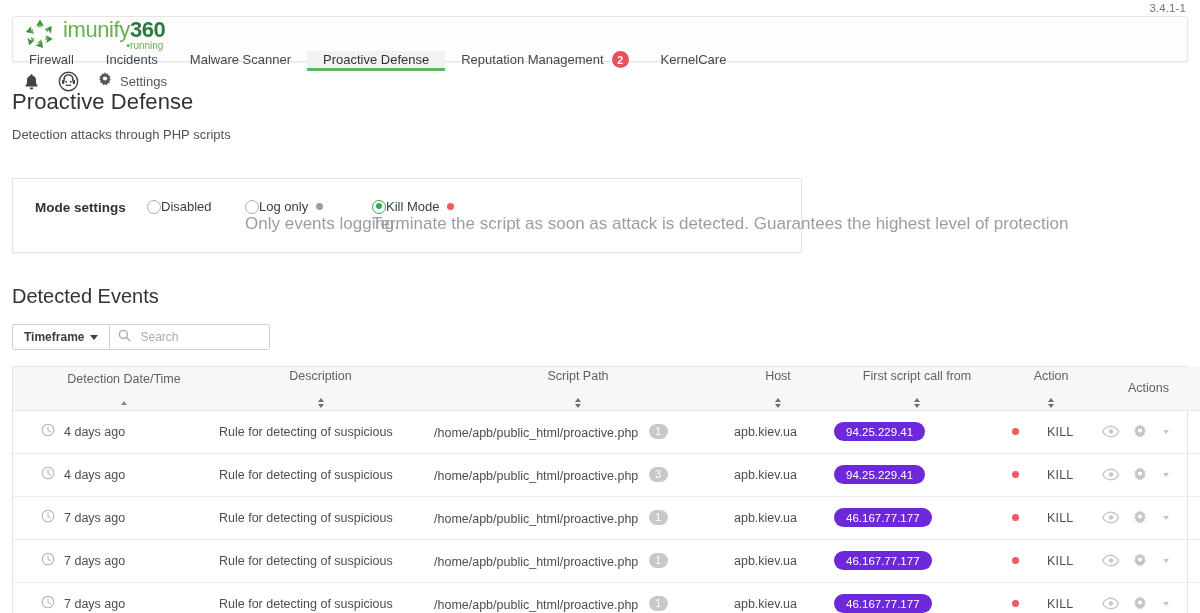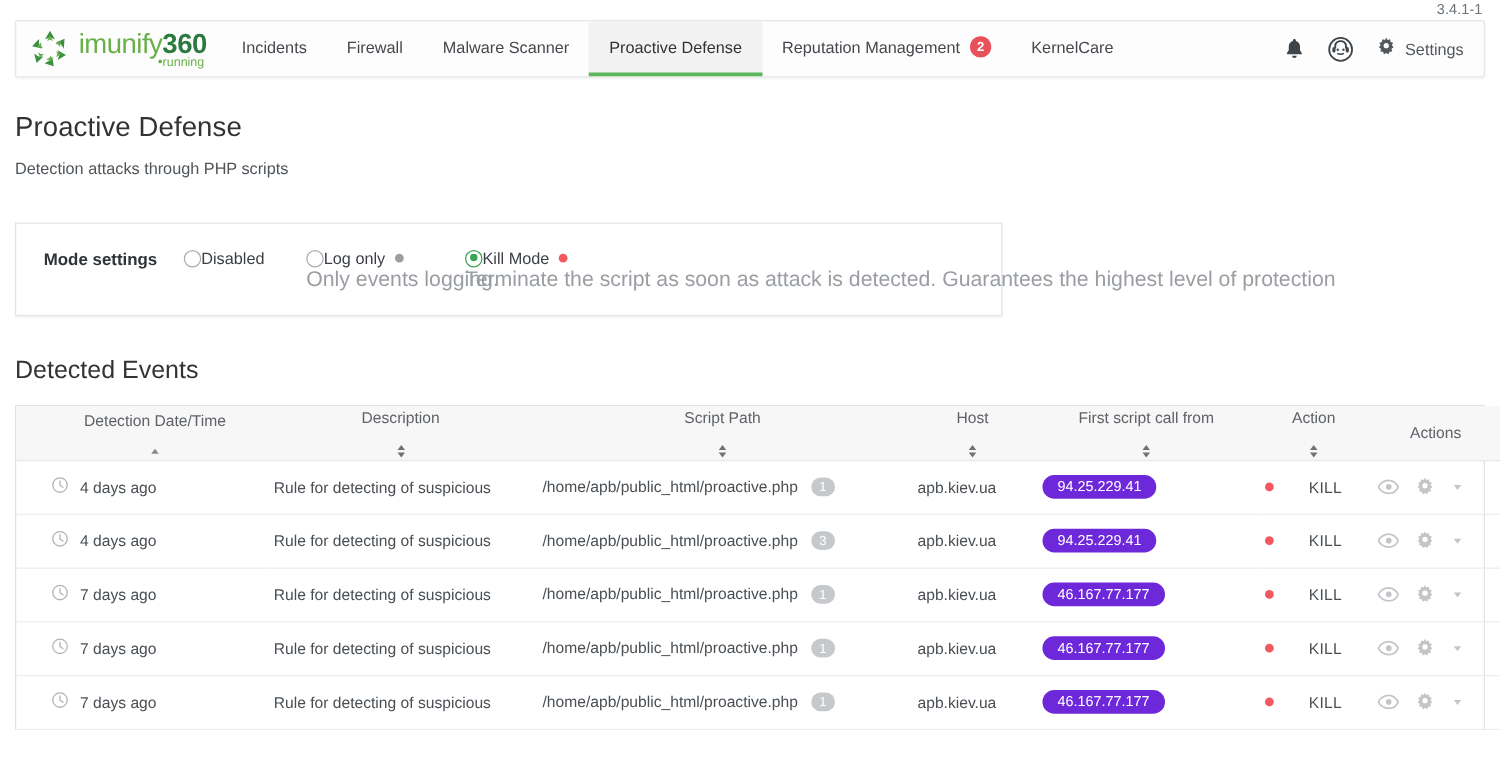--- a/index.html
+++ b/index.html
@@ -27,20 +27,21 @@
   
   .topbar {
     margin: 0 12px;
     height: 46px;
     background: #fdfdfd;
     border: 1px solid #e6e6e6;
     border-radius: 2px;
     display: flex;
     align-items: stretch;
     box-shadow: 0 1px 2px rgba(0,0,0,.05);
+    flex-direction: column;
   }
   .brand {
     display: flex; align-items: center;
     padding: 0 12px 0 10px;
     flex: none;
     position: relative;
   }
   .brand-logo { width: 34px; height: 34px; flex: none; }
   .brand-wordmark {
     margin-left: 6px;
@@ -345,24 +346,24 @@
         <span class="wm-imunify">imunify</span><span class="wm-360">360</span>
       </span>
       <span class="brand-status">
         <span class="dot">•</span><span>running</span>
       </span>
     </span>
   </div>
 
   <div class="nav">
     <div class="nav-item">
-      <span>Incidents</span>
+      <span>Firewall</span>
     </div>
     <div class="nav-item">
-      <span>Firewall</span>
+      <span>Incidents</span>
     </div>
     <div class="nav-item">
       <span>Malware Scanner</span>
     </div>
     <div class="nav-item active">
       <span>Proactive Defense</span>
     </div>
     <div class="nav-item">
       <span>Reputation Management</span>
       <span class="nav-badge">2</span>
@@ -434,20 +435,35 @@
           <span class="state-dot" style="background:#f2595f"></span>
         </div>
         <div class="mode-desc">Terminate the script as soon as attack is detected. Guarantees the highest level of protection</div>
       </div>
 
     </div>
   </div>
 
   <h2 class="section-title">Detected Events</h2>
 
+  <div class="filters">
+    <button class="timeframe-btn">
+      <span>Timeframe</span>
+      <span class="caret-down"></span>
+    </button>
+    <div class="search-box">
+      <span>
+        <svg width="13" height="13" viewBox="0 0 14 14" aria-hidden="true">
+          <circle cx="5.8" cy="5.8" r="4.3" fill="none" stroke="#a8acb1" stroke-width="1.5"></circle>
+          <path d="M9.2 9.2l3.4 3.4" stroke="#a8acb1" stroke-width="1.5" stroke-linecap="round"></path>
+        </svg>
+      </span>
+      <input type="text" value="" placeholder="Search" style="">
+    </div>
+  </div>
 
   <div class="table-wrap">
     <table>
       <colgroup>
         <col class="col-date">
           <col class="col-desc">
           <col class="col-path">
         <col class="col-host">
           <col class="col-first">
           <col class="col-action">

